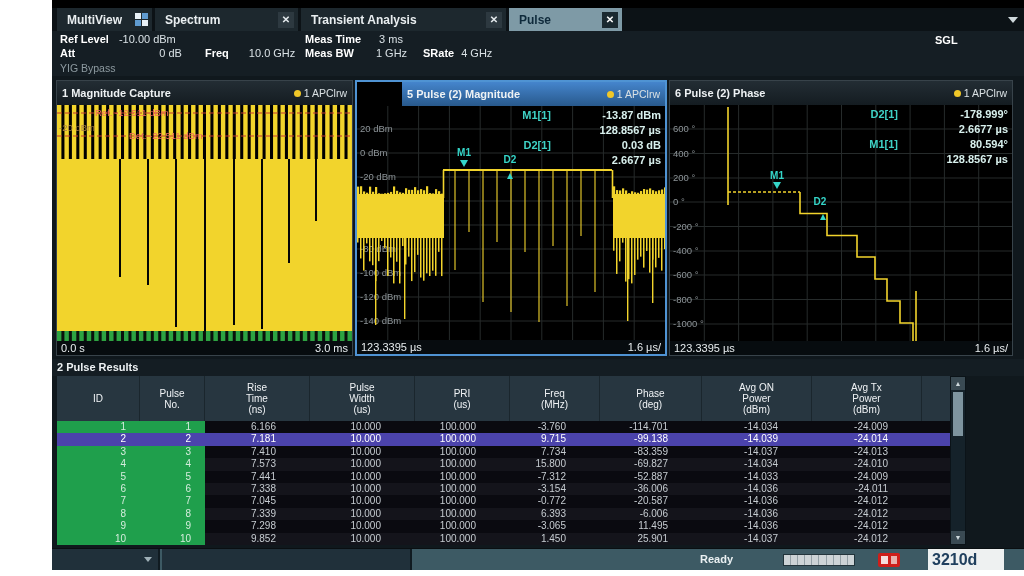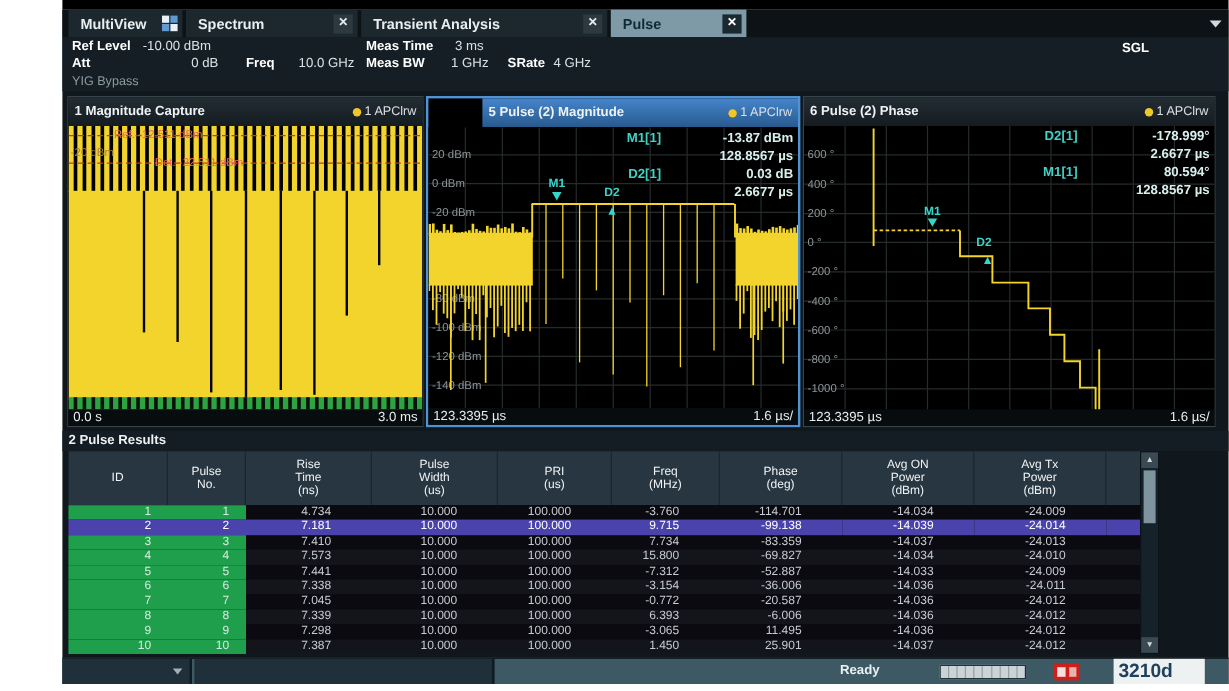--- a/index.html
+++ b/index.html
@@ -563,21 +563,21 @@
           <div class="th" style="width: 110px;">
             <div>Avg Tx</div>
             <div>Power</div>
             <div>(dBm)</div>
           </div>
           <div class="th filler" style="width: 28px;"></div>
         </div>
         <div class="tr">
           <div class="td green idcol" style="width: 83px;">1</div>
           <div class="td green idcol" style="width: 65px;">1</div>
-          <div class="td" style="width: 105px;">4.734</div>
+          <div class="td" style="width: 105px;">6.166</div>
           <div class="td" style="width: 105px;">10.000</div>
           <div class="td" style="width: 95px;">100.000</div>
           <div class="td" style="width: 90px;">-3.760</div>
           <div class="td" style="width: 102px;">-114.701</div>
           <div class="td" style="width: 110px;">-14.034</div>
           <div class="td" style="width: 110px;">-24.009</div>
           <div class="td filler" style="width: 28px;"></div>
         </div>
         <div class="tr alt sel">
           <div class="td green idcol" style="width: 83px;">2</div>
@@ -671,21 +671,21 @@
           <div class="td" style="width: 95px;">100.000</div>
           <div class="td" style="width: 90px;">-3.065</div>
           <div class="td" style="width: 102px;">11.495</div>
           <div class="td" style="width: 110px;">-14.036</div>
           <div class="td" style="width: 110px;">-24.012</div>
           <div class="td filler" style="width: 28px;"></div>
         </div>
         <div class="tr alt">
           <div class="td green idcol" style="width: 83px;">10</div>
           <div class="td green idcol" style="width: 65px;">10</div>
-          <div class="td" style="width: 105px;">7.387</div>
+          <div class="td" style="width: 105px;">9.852</div>
           <div class="td" style="width: 105px;">10.000</div>
           <div class="td" style="width: 95px;">100.000</div>
           <div class="td" style="width: 90px;">1.450</div>
           <div class="td" style="width: 102px;">25.901</div>
           <div class="td" style="width: 110px;">-14.037</div>
           <div class="td" style="width: 110px;">-24.012</div>
           <div class="td filler" style="width: 28px;"></div>
         </div>
       </div>
     <div class="vscroll">

